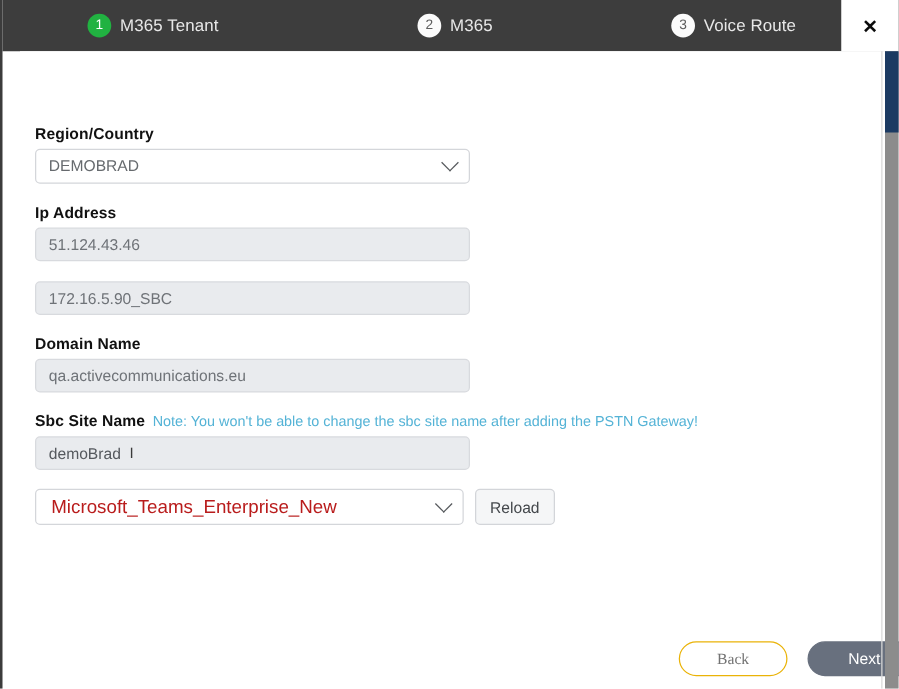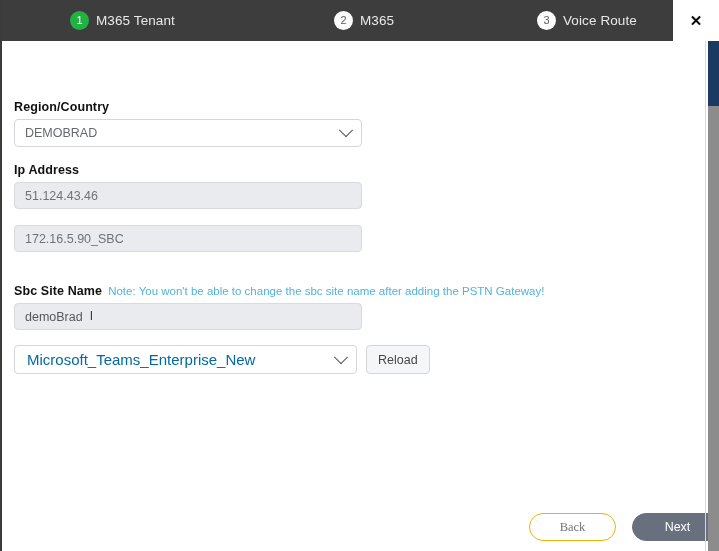--- a/index.html
+++ b/index.html
@@ -88,21 +88,21 @@
     justify-content: center;
     font-size: 15px;
     font-weight: bold;
     cursor: pointer;
     flex: 0 0 auto;
   }
 
   
   .wizard-body {
     position: absolute;
-    left: 2px; top: 41px;
+    left: 16px; top: 41px;
     width: 703px; height: 386px;
     background: #ffffff;
     box-sizing: border-box;
   }
   .form {
     position: absolute;
     left: 12px;
     top: 59px;
     width: 660px;
   }
@@ -168,21 +168,21 @@
     padding: 0 10px;
     display: flex;
     align-items: center;
     justify-content: space-between;
     cursor: pointer;
   }
   .select-box.large {
     width: 343px;
     height: 29px;
     font-size: 15px;
-    color: #0369a1;
+    color: #b91c1c;
     padding: 0 10px 0 12px;
   }
   .chev {
     width: 9px; height: 9px;
     border-right: 1.6px solid #55585c;
     border-bottom: 1.6px solid #55585c;
     transform: rotate(45deg) translate(-2px,-2px);
     flex: 0 0 auto;
   }
 
@@ -318,20 +318,28 @@
     <div class="gap-sm"></div>
 
     <div class="field">
       <div class="input-box">
         <span>172.16.5.90_SBC</span>
       </div>
     </div>
 
     <div class="gap-sm"></div>
 
+    <div class="field">
+      <div class="label-row">
+        <span class="field-label">Domain Name</span>
+      </div>
+      <div class="input-box">
+        <span>qa.activecommunications.eu</span>
+      </div>
+    </div>
 
     <div class="gap-sm"></div>
 
     <div class="field">
       <div class="label-row">
         <span class="field-label">Sbc Site Name</span>
         <span class="label-note">Note: You won't be able to change the sbc site name after adding the PSTN Gateway!</span>
       </div>
       <div class="input-box editable-grey">
         <span>demoBrad</span>

